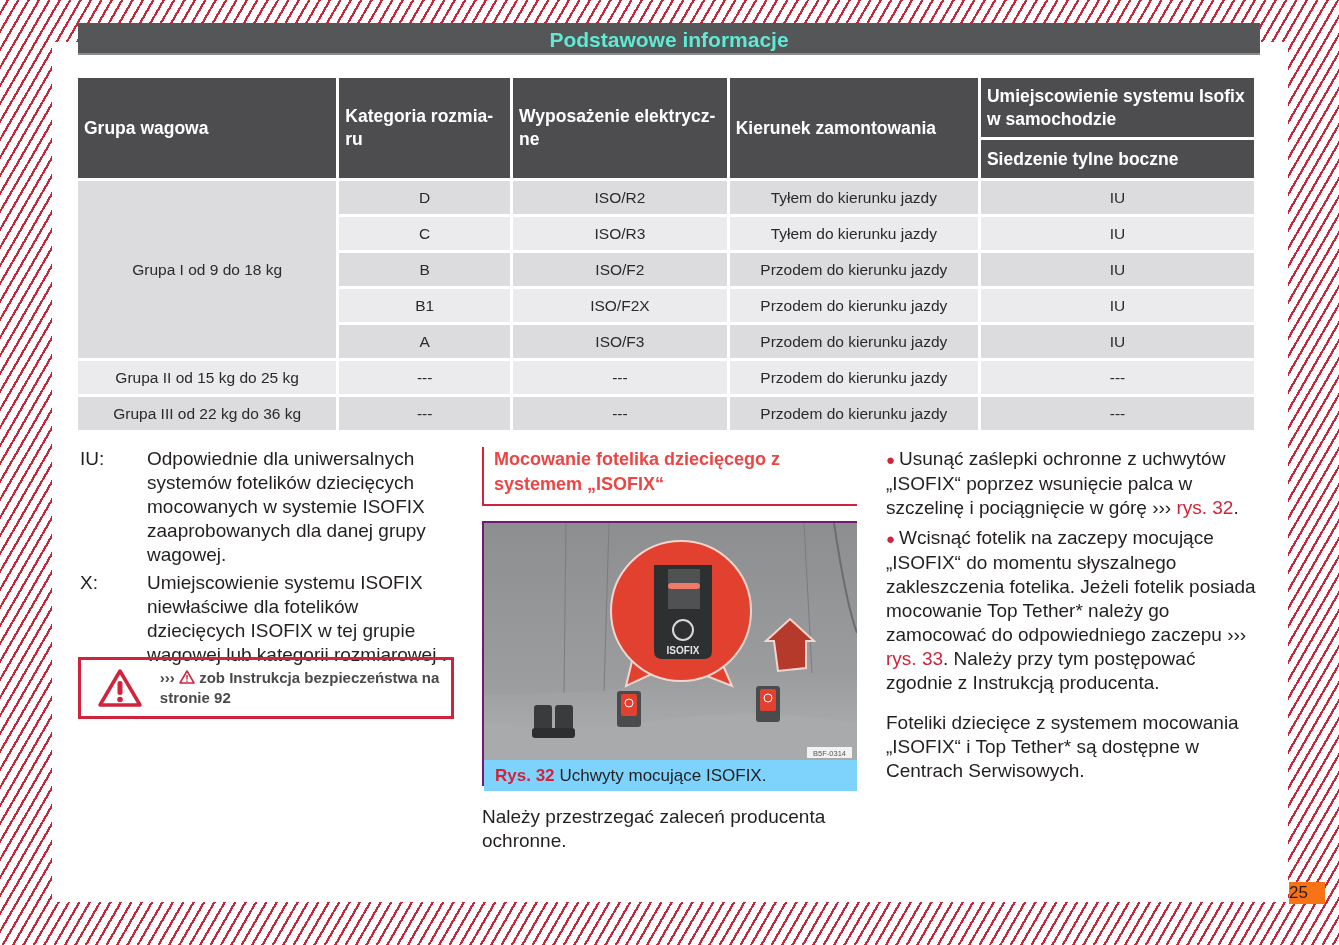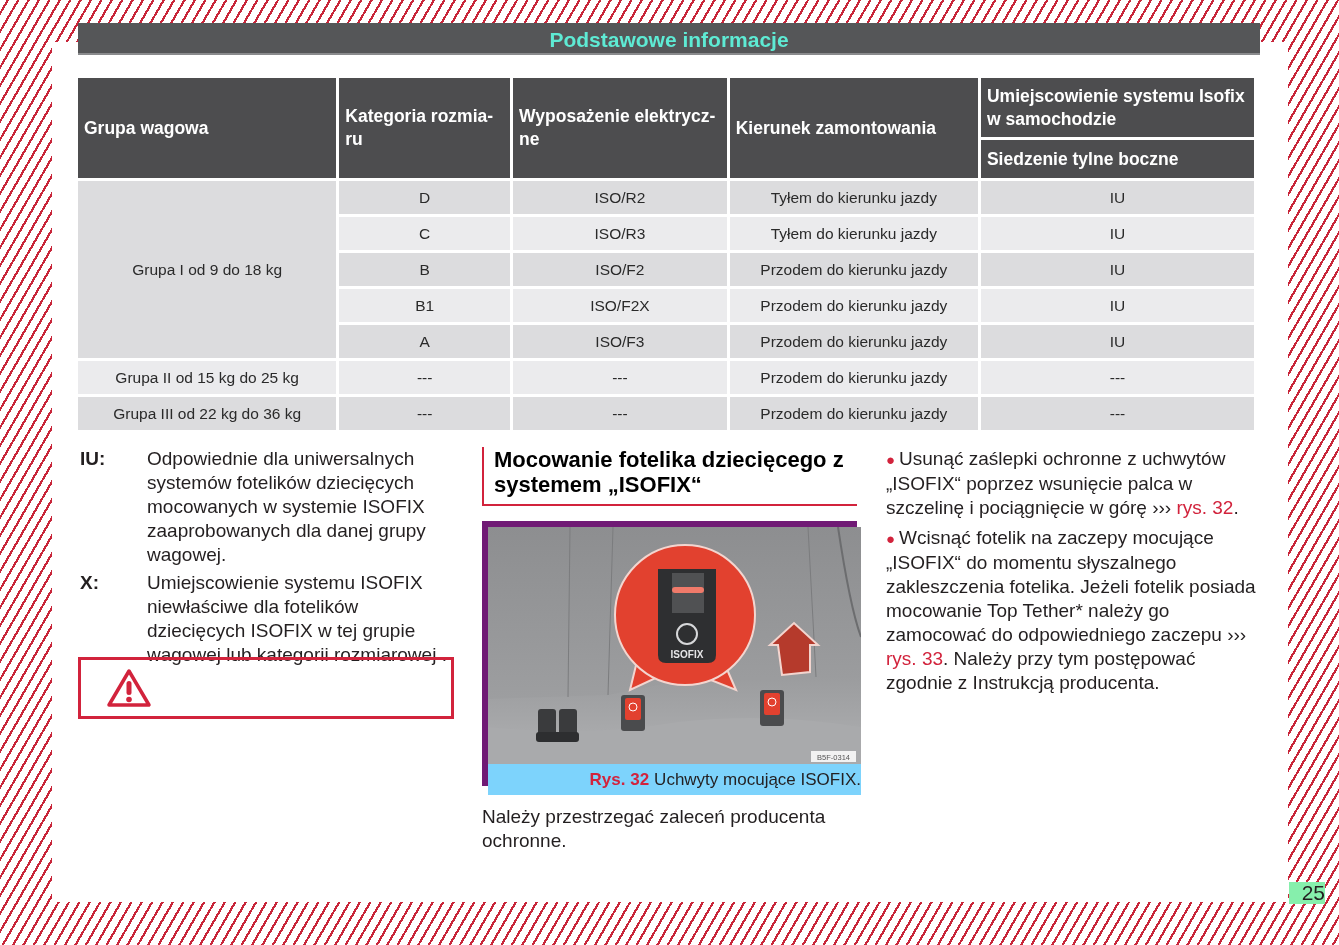--- a/index.html
+++ b/index.html
@@ -64,48 +64,47 @@
   }
   .tbl tr.r-dark td { background: #dcdcde; }
   .tbl tr.r-light td { background: #ebebed; }
   .tbl td.group-main { background: #dcdcde !important; }
 
   .col-left {
     position: absolute; left: 80px; top: 447px; width: 375px;
     font-size: 19px; line-height: 24px;
   }
   .legend-row { display: flex; margin-bottom: 4px; }
-  .legend-key { width: 38px; flex: 0 0 38px; font-weight: bold; }
+  .legend-key { width: 38px; flex: 0 0 38px; }
   .legend-val { flex: 1; margin-left: 29px; }
 
   .warn-box {
     position: absolute; left: 78px; top: 657px;
     width: 376px; height: 62px;
     border: 3px solid #d2233c;
     display: flex; align-items: center;
   }
   .warn-icon { width: 96px; display: flex; justify-content: center; align-items: center; }
   .warn-text {
     font-weight: bold; font-size: 15px; line-height: 20px; color: #4a4a4c;
   }
   .warn-text .chev { color: #4a4a4c; font-weight: bold; }
 
   .col-mid { position: absolute; left: 482px; top: 447px; width: 375px; }
   .sec-head {
     border-left: 2px solid #d2233c;
     border-bottom: 2px solid #d2233c;
     padding: 0 0 4px 10px;
-    font-weight: bold; font-size: 22px; line-height: 25px; color: #000000;
+    font-weight: bold; font-size: 18px; line-height: 25px; color: #ef4444;
     height: 59px;
   }
   .figure {
     position: absolute; left: 0; top: 74px;
     width: 375px; height: 265px;
-    border: 6px solid #701a75;
-    text-align: right;
+    border: 2px solid #701a75;
   }
   .photo {
     position: absolute; left: 0; top: 0; width: 373px; height: 237px;
     background: #8e8f91; overflow: hidden;
   }
   .caption {
     position: absolute; left: 0; top: 237px; width: 373px; height: 31px;
     background: #7dd3fc;
     font-size: 17px; line-height: 31px; padding-left: 11px;
   }
@@ -118,22 +117,22 @@
   .col-right { position: absolute; left: 886px; top: 447px; width: 376px; font-size: 19px; line-height: 24px; }
   .bullet { margin-bottom: 6px; }
   .bullet .dot { color: #d2233c; font-size: 15px; margin-right: 4px; }
   .ref { font-weight: normal; }
   .ref .chev { color: #231f20; }
   .ref .r { color: #d2233c; }
   .para2 { margin-top: 16px; }
 
   .page-no {
     position: absolute; left: 1289px; top: 882px;
-    width: 36px; height: 22px; background: #86efac;
-    font-size: 21px; line-height: 22px; text-align: right; color: #231f20;
+    width: 36px; height: 22px; background: #f97316;
+    font-size: 17px; line-height: 22px; text-align: left; color: #231f20;
   }
 </style>
 </head>
 <body>
 
 <div class="page"></div>
 
 <div class="title-bar">Podstawowe informacje</div>
 
 <table class="tbl">
@@ -214,20 +213,31 @@
   </div>
 </div>
 
 <div class="warn-box">
   <div class="warn-icon">
     <svg width="46" height="40" viewBox="0 0 46 40">
       <path d="M23 3 L43 37 L3 37 Z" fill="none" stroke="#d2233c" stroke-width="3.5" stroke-linejoin="round"></path>
       <rect x="20.5" y="13" width="5" height="14" rx="2.5" fill="#d2233c"></rect>
       <circle cx="23" cy="31.5" r="2.8" fill="#d2233c"></circle>
     </svg>
+  </div>
+  <div class="warn-text">
+    <span class="chev">›››</span>
+    <span>
+      <svg width="16" height="14" viewBox="0 0 16 14" style="vertical-align:-1px">
+        <path d="M8 1 L15 13 L1 13 Z" fill="none" stroke="#d2233c" stroke-width="1.5" stroke-linejoin="round"></path>
+        <rect x="7.3" y="5" width="1.4" height="4.5" fill="#d2233c"></rect>
+        <rect x="7.3" y="10.5" width="1.4" height="1.4" fill="#d2233c"></rect>
+      </svg>
+    </span>
+    <span>zob Instrukcja bezpieczeństwa na stronie 92</span>
   </div>
 </div>
 
 <div class="col-mid">
   <div class="sec-head">Mocowanie fotelika dziecięcego z systemem „ISOFIX“</div>
 
   <div class="figure">
     <div class="photo">
       <svg width="373" height="237" viewBox="0 0 373 237">
         <defs>
@@ -282,15 +292,16 @@
   <div class="mid-para">Należy przestrzegać zaleceń producenta ochronne.</div>
 </div>
 
 <div class="col-right">
   <div class="bullet">
     <span class="dot">●</span><span>Usunąć zaślepki ochronne z uchwytów „ISOFIX“ poprzez wsunięcie palca w szczelinę i pociągnięcie w górę </span><span class="ref"><span class="chev">›››</span> <span class="r">rys. 32</span></span><span>.</span>
   </div>
   <div class="bullet">
     <span class="dot">●</span><span>Wcisnąć fotelik na zaczepy mocujące „ISOFIX“ do momentu słyszalnego zakleszczenia fotelika. Jeżeli fotelik posiada mocowanie Top Tether* należy go zamocować do odpowiedniego zaczepu </span><span class="ref"><span class="chev">›››</span> <span class="r">rys. 33</span></span><span>. Należy przy tym postępować zgodnie z Instrukcją producenta.</span>
   </div>
+  <div class="para2">Foteliki dziecięce z systemem mocowania „ISOFIX“ i Top Tether* są dostępne w Centrach Serwisowych.</div>
 </div>
 
 <div class="page-no">25</div>
 
 </body></html>

